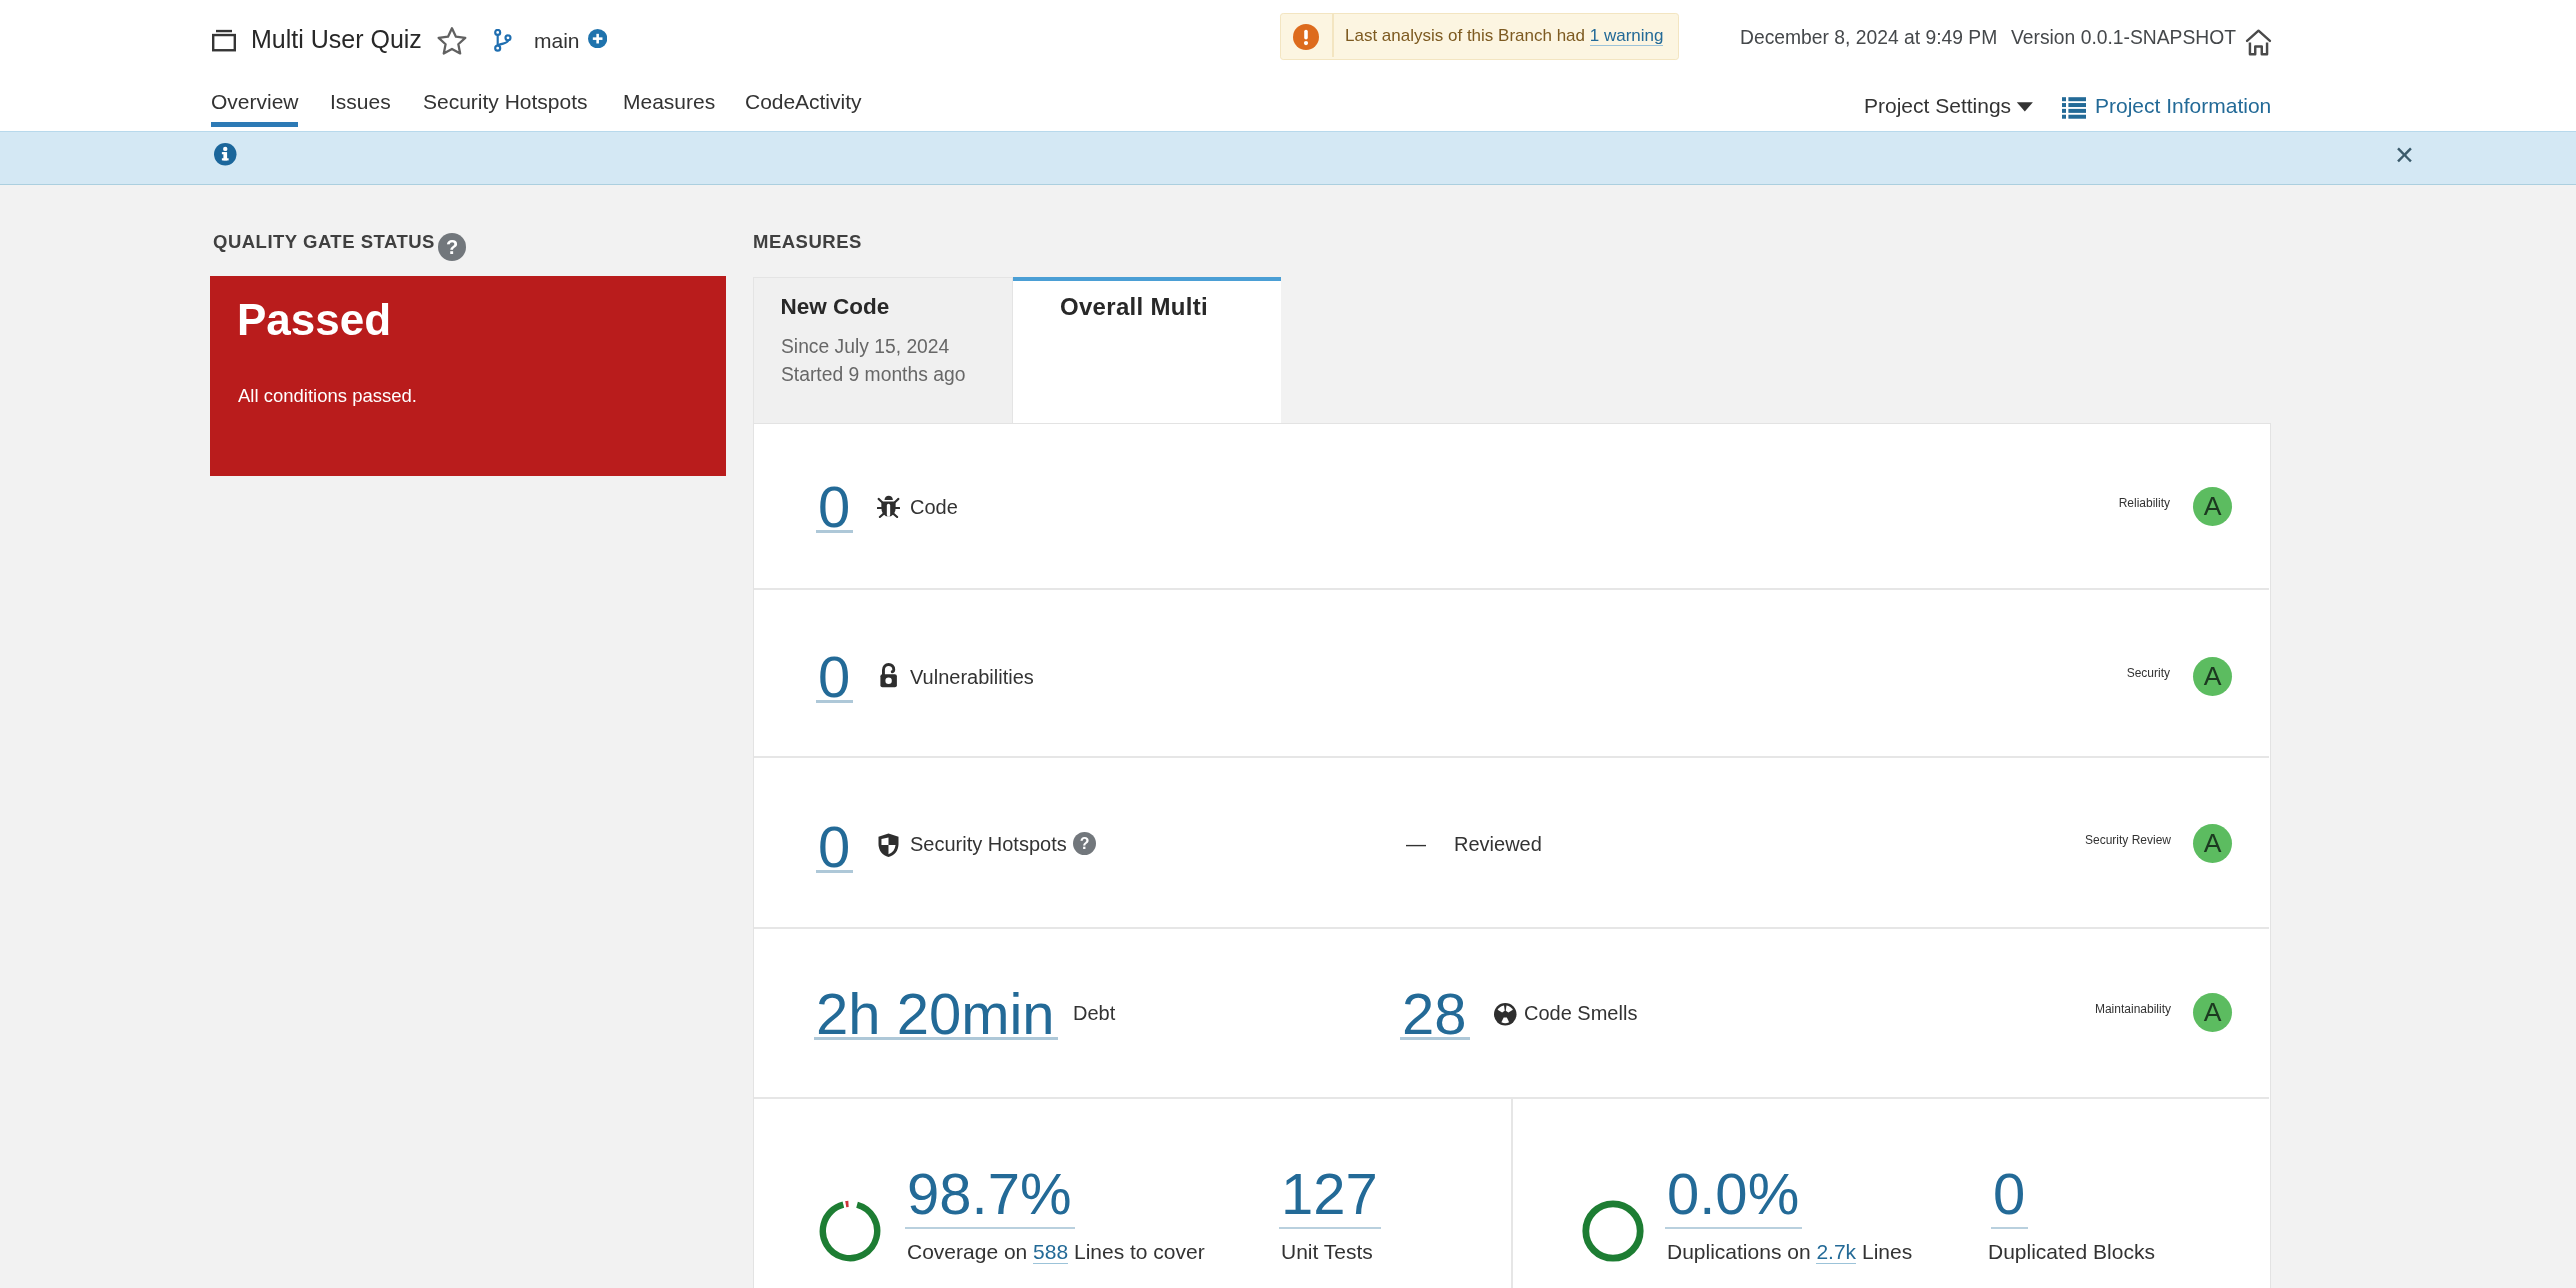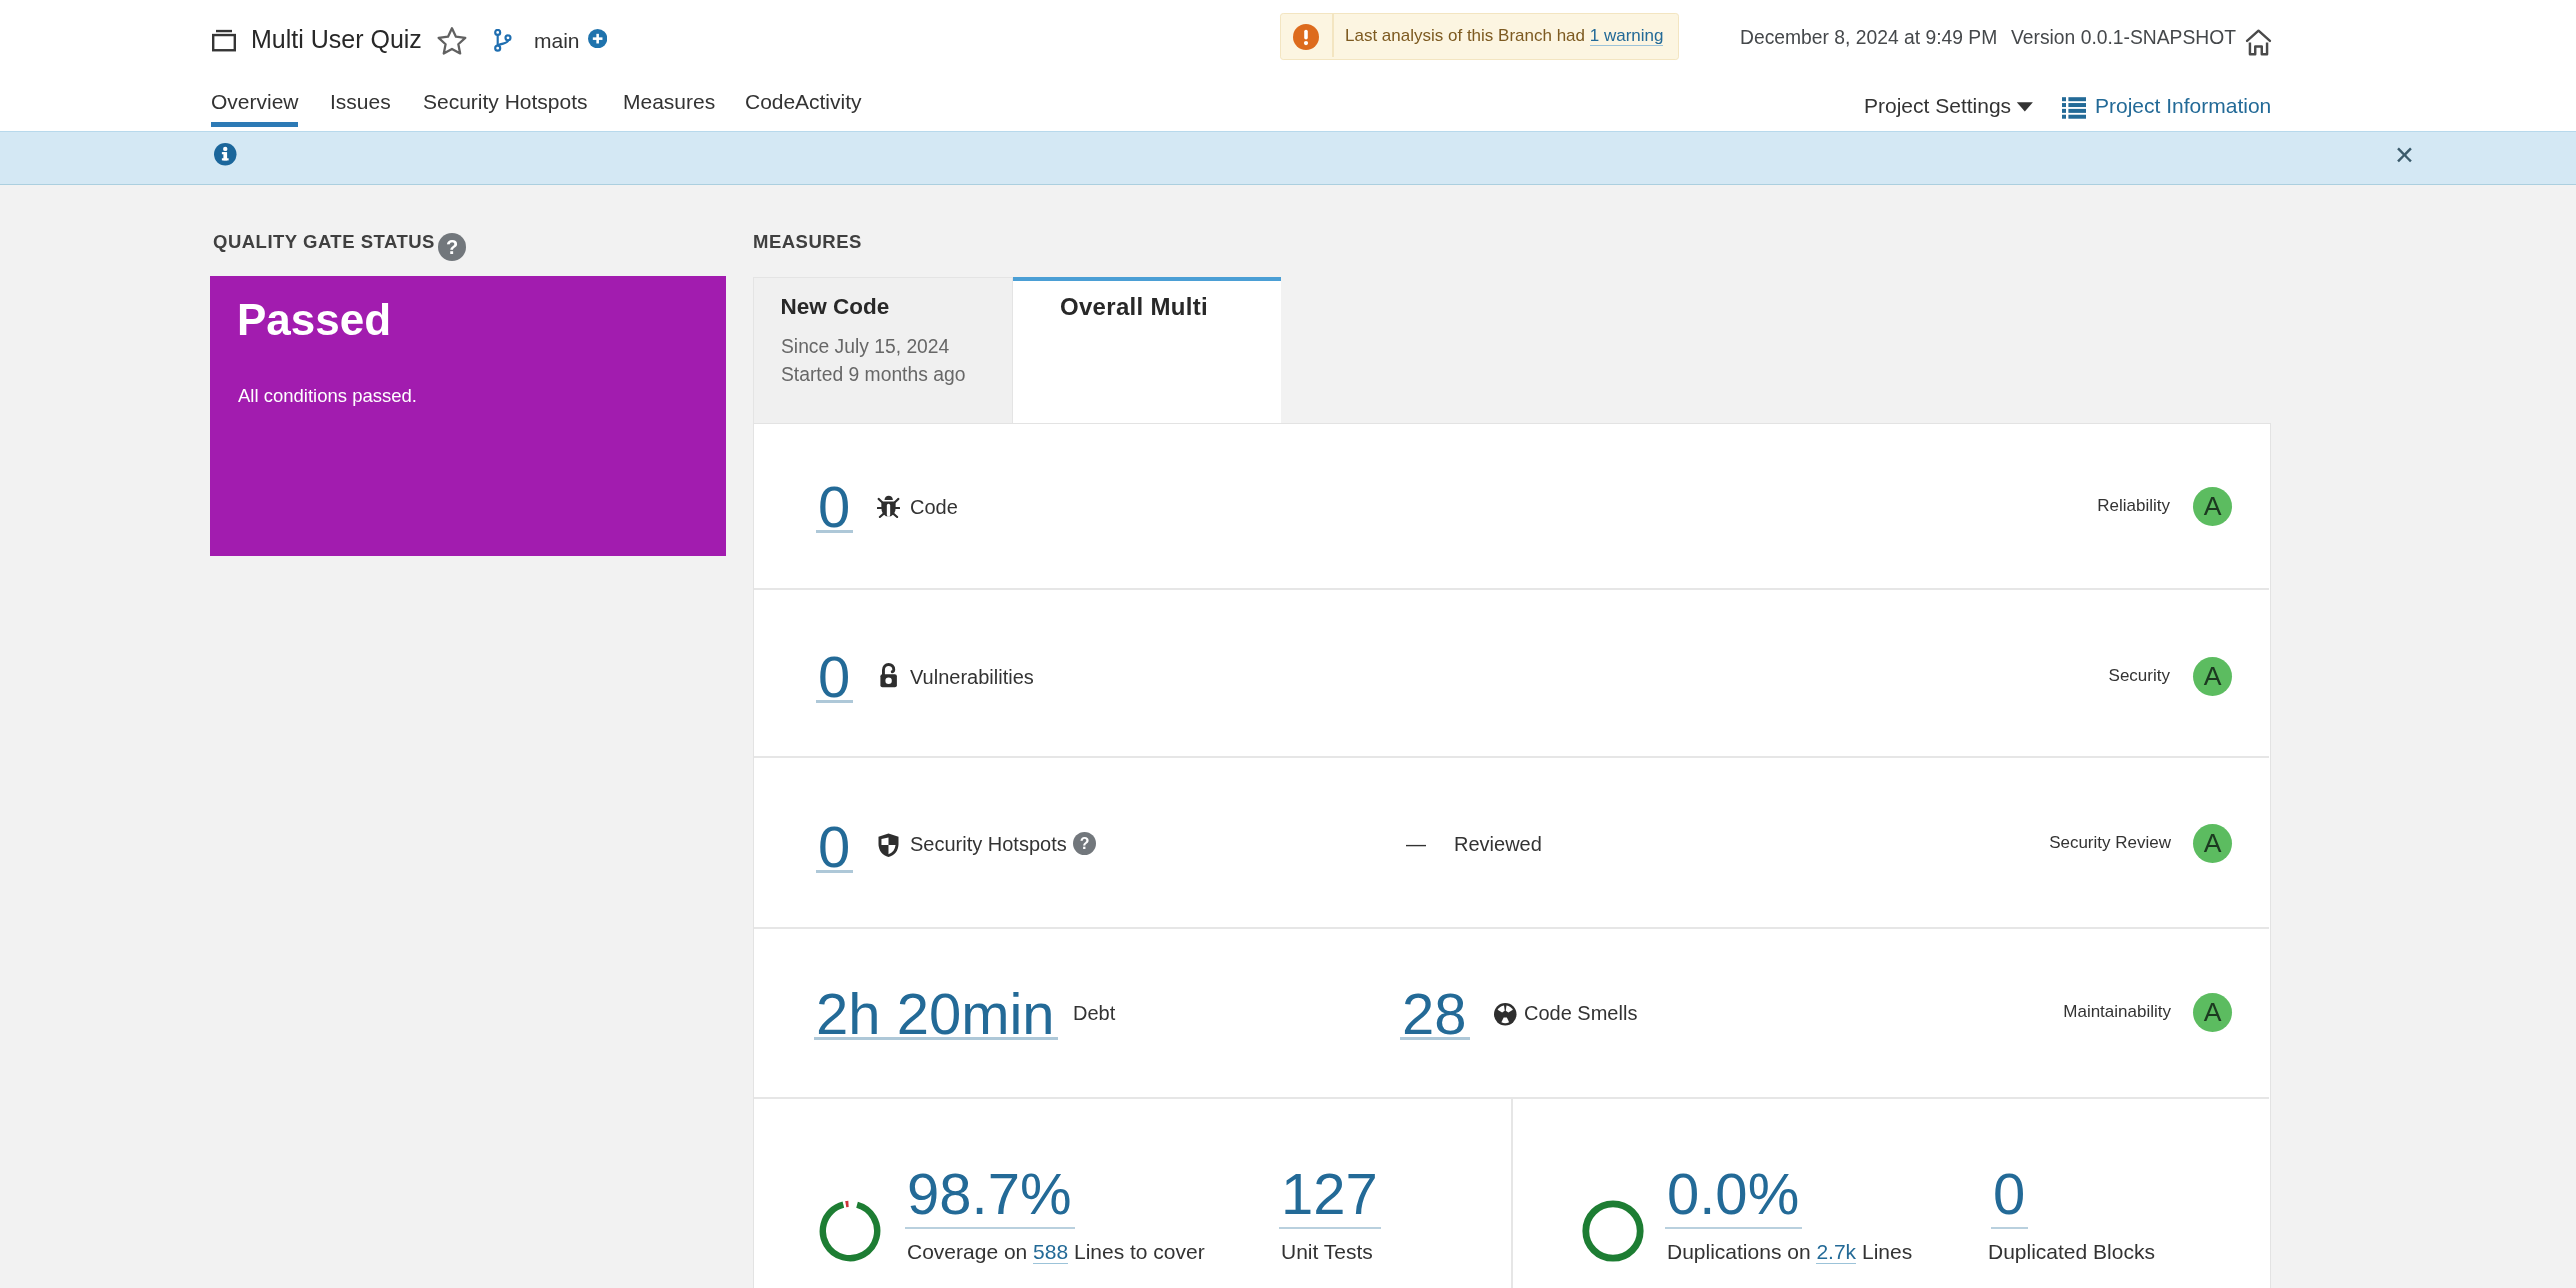--- a/index.html
+++ b/index.html
@@ -25,42 +25,42 @@
   
   .banner { left:0; top:131px; width:2576px; height:54px; background:#d4e8f4; border-top:1.6px solid #b8d9ec; border-bottom:1.6px solid #abcfdf; }
   .banner .txt { position:absolute; left:264px; top:12px; font-size:21px; color:#1c4c61; }
   .banner .txt a { color:#236a97; border-bottom:1.6px solid #89b7cf; }
   .banner .x { position:absolute; left:2394px; top:8.9px; font-size:25px; color:#3b5b6b; }
 
   
   .sechead { font-size:18.5px; font-weight:bold; color:#404040; letter-spacing:0.5px; }
 
   
-  .greenbox { left:210px; top:276px; width:516px; height:280px; background:#a21caf; color:#fff;text-decoration:underline; }
+  .greenbox { left:210px; top:276px; width:516px; height:200px; background:#b91c1c; color:#fff;text-decoration:underline; }
   .greenbox .big { position:absolute; left:27px; top:18.5px; font-size:44px; font-weight:bold; }
   .greenbox .sub { position:absolute; left:28px; top:109px; font-size:18.5px; }
 
   
   .tab-new { left:753px; top:277px; width:260px; height:146px; background:#f0f0f0; border:1.6px solid #e4e4e4; border-bottom:none; }
   .tab-overall { left:1013px; top:277px; width:268px; height:146px; background:#fff; border-top:4.8px solid #4b9fd5; }
   .tab-new .t1 { position:absolute; left:26.6px; top:16px; font-size:22.5px; font-weight:bold; color:#282828; }
   .tab-new .t2 { position:absolute; left:27px; top:58px; font-size:19.3px; color:#676767; }
   .tab-new .t3 { position:absolute; left:27px; top:86px; font-size:19.3px; color:#676767; }
   .tab-overall .t1 { position:absolute; left:47px; top:12px; font-size:24px; letter-spacing:0.3px; font-weight:bold; color:#282828; }
 
   
   .panel { left:753px; top:423px; width:1518px; height:865px; background:#fff; border:1.6px solid #e3e3e3; border-bottom:none; }
   .rowline { position:absolute; left:0; width:1515px; height:1.6px; background:#e6e6e6; }
   .vline { position:absolute; left:757px; top:675px; width:1.6px; height:191px; background:#e6e6e6; }
 
   .bignum { position:absolute; font-size:58px; line-height:1; color:#236a97; }
   .bignum .inner { border-bottom:3.2px solid #aec8d8; height:55px; padding:0 3.2px 0 1.6px; margin-left:-1.6px; display:inline-block; }
   .bignum .inner2 { border-bottom:2.4px solid #b9d0de; height:64px; padding:0 3.2px 0 1.6px; margin-left:-1.6px; display:inline-block;text-align:center; }
   .mlabel { position:absolute; font-size:20px; color:#333; }
-  .rlabel { position:absolute; font-size:17px; color:#333; text-align:right; }
+  .rlabel { position:absolute; font-size:12px; color:#333; text-align:right; }
   .badge { position:absolute; width:39px; height:39px; border-radius:50%; background:#5cbc60; color:#1c3a20; font-size:26.6px; text-align:center; line-height:39px; }
   .smlabel { position:absolute; font-size:21px; color:#333; }
   .smlabel a { color:#236a97; border-bottom:1.6px solid #9cc3d9; }
 </style>
 </head>
 <body>
 <div class="abs content-bg"></div>
 
 <svg class="abs" style="left:212px; top:29px;" width="24" height="22.5" viewBox="0 0 30 28">
   <line x1="5" y1="2.5" x2="25" y2="2.5" stroke="#353535" stroke-width="3"></line>

